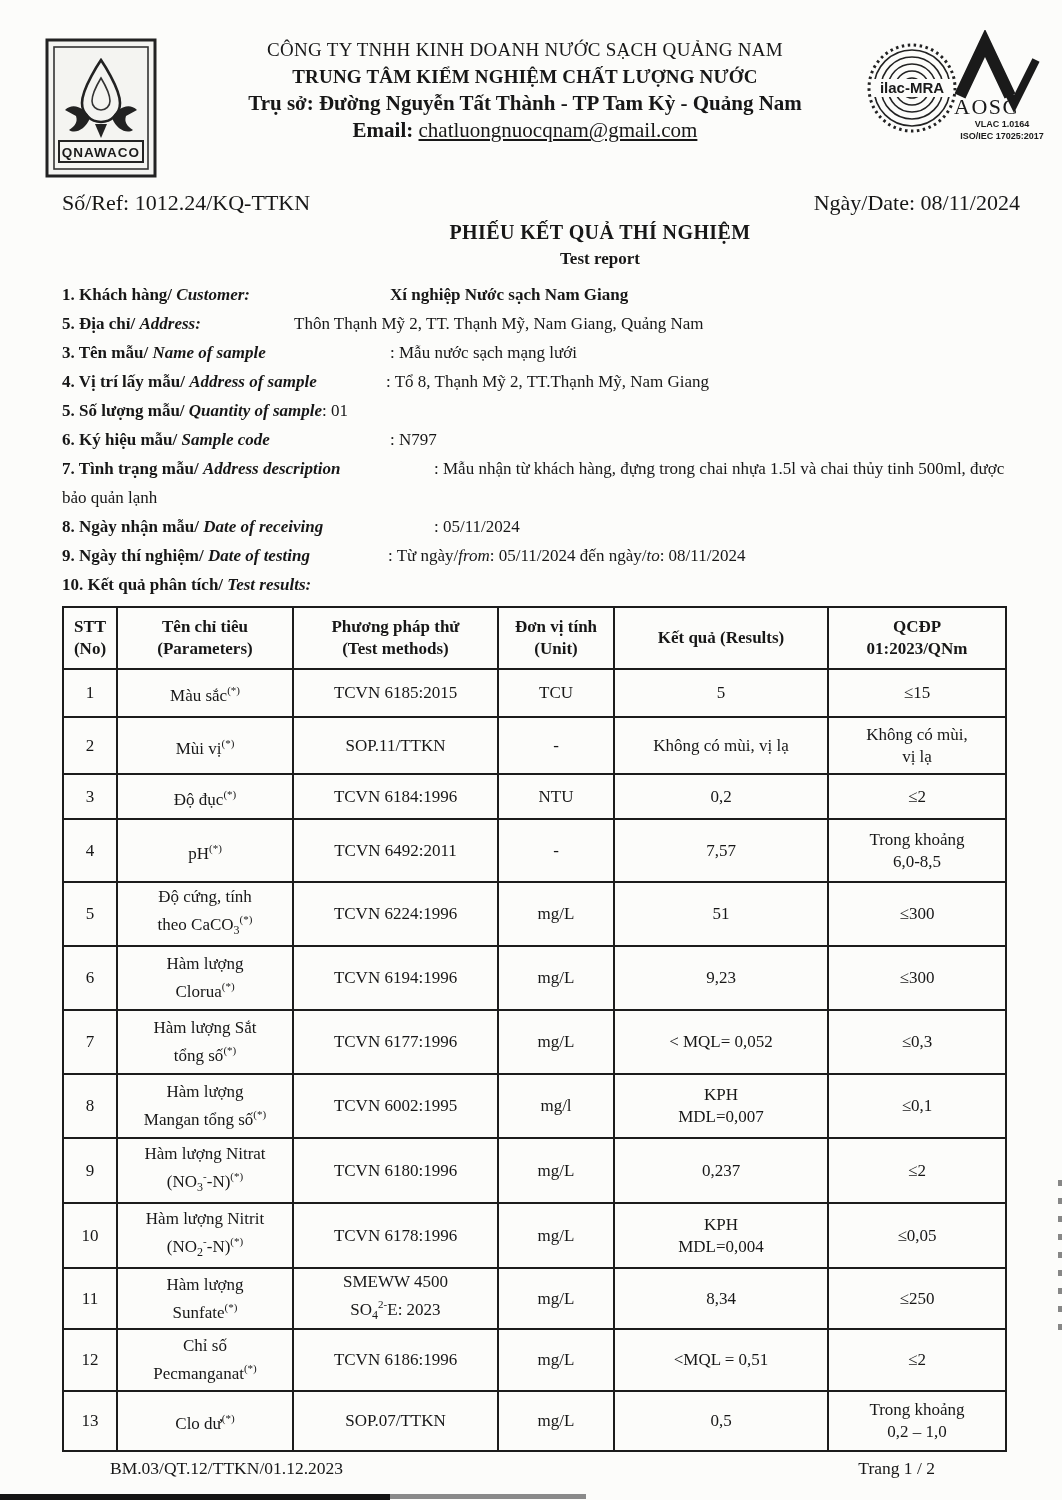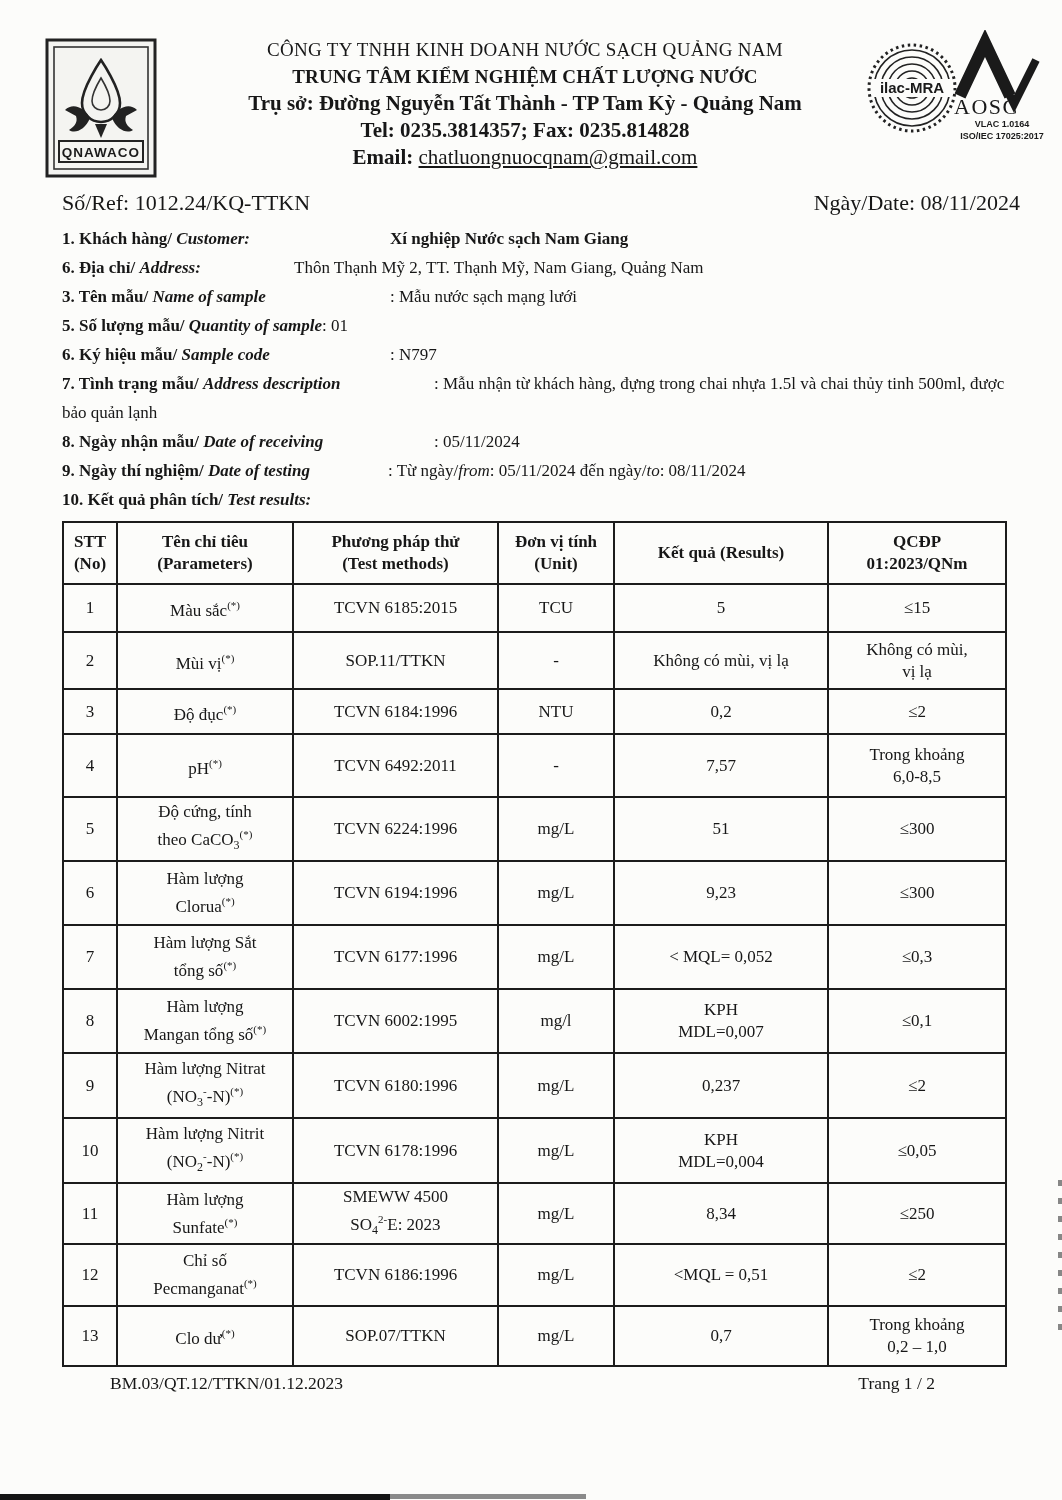--- a/index.html
+++ b/index.html
@@ -86,21 +86,20 @@
       <path d="M50 86 L56 100 L62 86 Z" fill="#222"></path>
       <rect x="14" y="103" width="84" height="21" fill="none" stroke="#222" stroke-width="2"></rect>
       <text x="56" y="119" text-anchor="middle" font-family="Liberation Sans, sans-serif" font-size="13.5" font-weight="bold" letter-spacing="1" fill="#1a1a1a">QNAWACO</text>
     </svg>
   </div>
 
   <div class="header-center">
     <div class="hc-l1">CÔNG TY TNHH KINH DOANH NƯỚC SẠCH QUẢNG NAM</div>
     <div class="hc-l2">TRUNG TÂM KIỂM NGHIỆM CHẤT LƯỢNG NƯỚC</div>
     <div class="hc-l3">Trụ sở: Đường Nguyễn Tất Thành - TP Tam Kỳ -  Quảng Nam</div>
-    <div class="hc-l4">Tel: 0235.3814357; Fax: 0235.814828</div>
     <div class="hc-l5"><span>Email:</span> <span class="u">chatluongnuocqnam@gmail.com</span></div>
   </div>
 
   <div class="logo-ilac">
     <svg width="92" height="96" viewBox="0 0 92 96">
       <circle cx="46" cy="48" r="43" fill="none" stroke="#222" stroke-width="3" stroke-dasharray="2.5 3.5"></circle>
       <circle cx="46" cy="48" r="38" fill="none" stroke="#222" stroke-width="1.6"></circle>
       <circle cx="46" cy="48" r="31" fill="none" stroke="#222" stroke-width="1.6"></circle>
       <circle cx="46" cy="48" r="24" fill="none" stroke="#222" stroke-width="1.6"></circle>
       <circle cx="46" cy="48" r="17" fill="none" stroke="#222" stroke-width="1.6"></circle>
@@ -120,30 +119,37 @@
     </svg>
   </div>
 
   <div class="content">
 
     <div class="refrow">
       <span>Số/Ref: 1012.24/KQ-TTKN</span>
       <span>Ngày/Date: 08/11/2024</span>
     </div>
 
+    <div class="title-block">
+      <div class="doc-title">PHIẾU KẾT QUẢ THÍ NGHIỆM</div>
+      <div class="doc-subtitle">Test report</div>
+    </div>
 
     <div class="info">
       <div class="info-line w1">
         <span class="lbl-group"><span class="lbl">1. Khách hàng/</span> <span class="en">Customer:</span></span><span class="val val-bold">Xí nghiệp Nước sạch Nam Giang</span>
       </div>
       <div class="info-line w2">
-        <span class="lbl-group"><span class="lbl">6. Địa chỉ/</span> <span class="en">Address:</span></span><span class="val">Thôn Thạnh Mỹ 2, TT. Thạnh Mỹ, Nam Giang, Quảng Nam</span>
+        <span class="lbl-group"><span class="lbl">5. Địa chỉ/</span> <span class="en">Address:</span></span><span class="val">Thôn Thạnh Mỹ 2, TT. Thạnh Mỹ, Nam Giang, Quảng Nam</span>
       </div>
       <div class="info-line w3">
         <span class="lbl-group"><span class="lbl">3. Tên mẫu/</span> <span class="en">Name of sample</span></span><span class="val">: Mẫu nước sạch mạng lưới</span>
+      </div>
+      <div class="info-line w4">
+        <span class="lbl-group"><span class="lbl">4. Vị trí lấy mẫu/</span> <span class="en">Address of sample</span></span><span class="val">: Tổ 8, Thạnh Mỹ 2, TT.Thạnh Mỹ, Nam Giang</span>
       </div>
       <div class="info-line">
         <span class="lbl">5. Số lượng mẫu/</span> <span class="en">Quantity of sample</span><span class="val">: 01</span>
       </div>
       <div class="info-line w6">
         <span class="lbl-group"><span class="lbl">6. Ký hiệu mẫu/</span> <span class="en">Sample code</span></span><span class="val">: N797</span>
       </div>
       <div class="info-line w7">
         <span class="lbl-group"><span class="lbl">7. Tình trạng mẫu/</span> <span class="en">Address description</span></span><span class="val">: Mẫu nhận từ khách hàng, đựng trong chai nhựa 1.5l và chai thủy tinh 500ml, được bảo quản lạnh</span>
       </div>
@@ -270,21 +276,21 @@
             <td>TCVN 6186:1996</td>
             <td>mg/L</td>
             <td>&lt;MQL = 0,51</td>
             <td>≤2</td>
           </tr>
           <tr>
             <td>13</td>
             <td>Clo dư<sup>(*)</sup></td>
             <td>SOP.07/TTKN</td>
             <td>mg/L</td>
-            <td>0,7</td>
+            <td>0,5</td>
             <td>Trong khoảng<br>0,2 – 1,0</td>
           </tr>
         </tbody>
     </table>
 
     <div class="footrow">
       <span class="fl">BM.03/QT.12/TTKN/01.12.2023</span>
       <span class="fr">Trang 1 / 2</span>
     </div>
 

